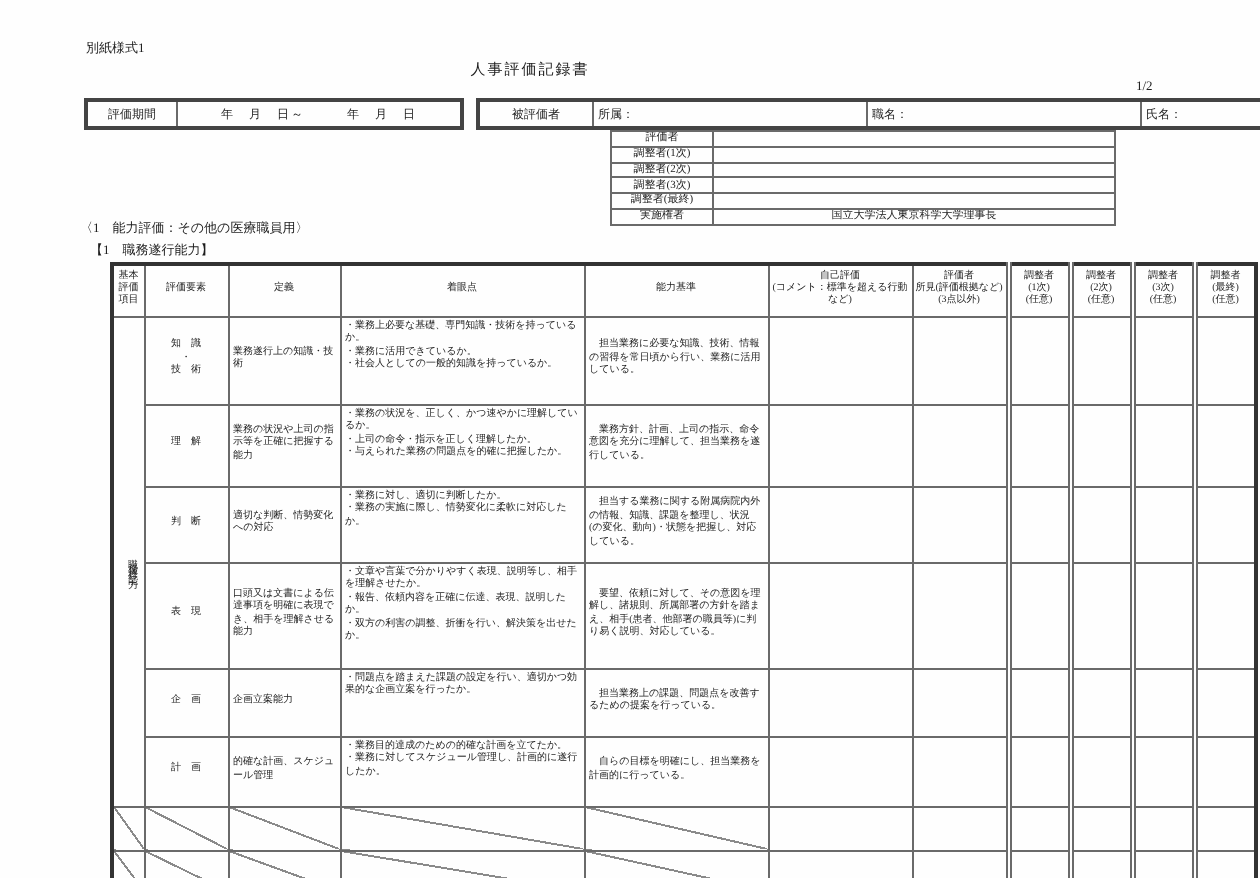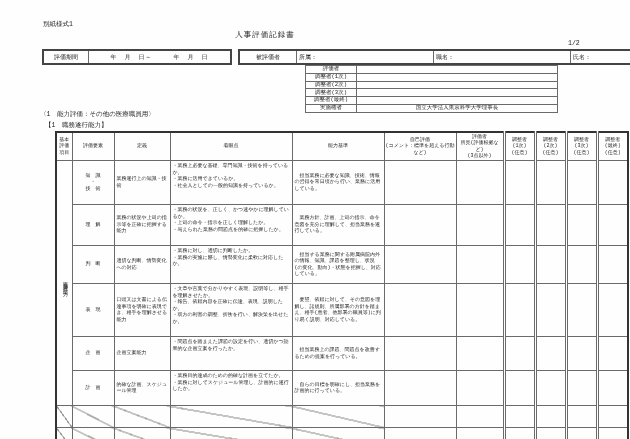--- a/index.html
+++ b/index.html
@@ -1,18 +1,18 @@
 <!DOCTYPE html>
 <html><head>
 <meta charset="utf-8">
 <style>
   html,body{margin:0;padding:0;}
   body{width:630px;height:439px;background:#fff;overflow:hidden;}
   .page{position:relative;width:630px;height:439px;background:#fefefe;
-        font-family:Liberation Mono, monospace;color:#1d1d1d;}
+        font-family:Liberation Serif, serif;color:#1d1d1d;}
   .form-label{position:absolute;left:43px;top:20px;font-size:6.5px;}
   .doc-title{position:absolute;left:0;top:30px;width:530px;text-align:center;
              font-size:7.5px;letter-spacing:1px;}
   .page-num{position:absolute;left:568px;top:40px;font-size:6.5px;}
 
   table{border-collapse:collapse;table-layout:fixed;}
   td,th{border:1px solid #6a6a6a;padding:0 2px;font-weight:normal;
         overflow:hidden;vertical-align:middle;}
 
   .period-table{position:absolute;left:42px;top:49px;width:190px;border:2px solid #444;}

